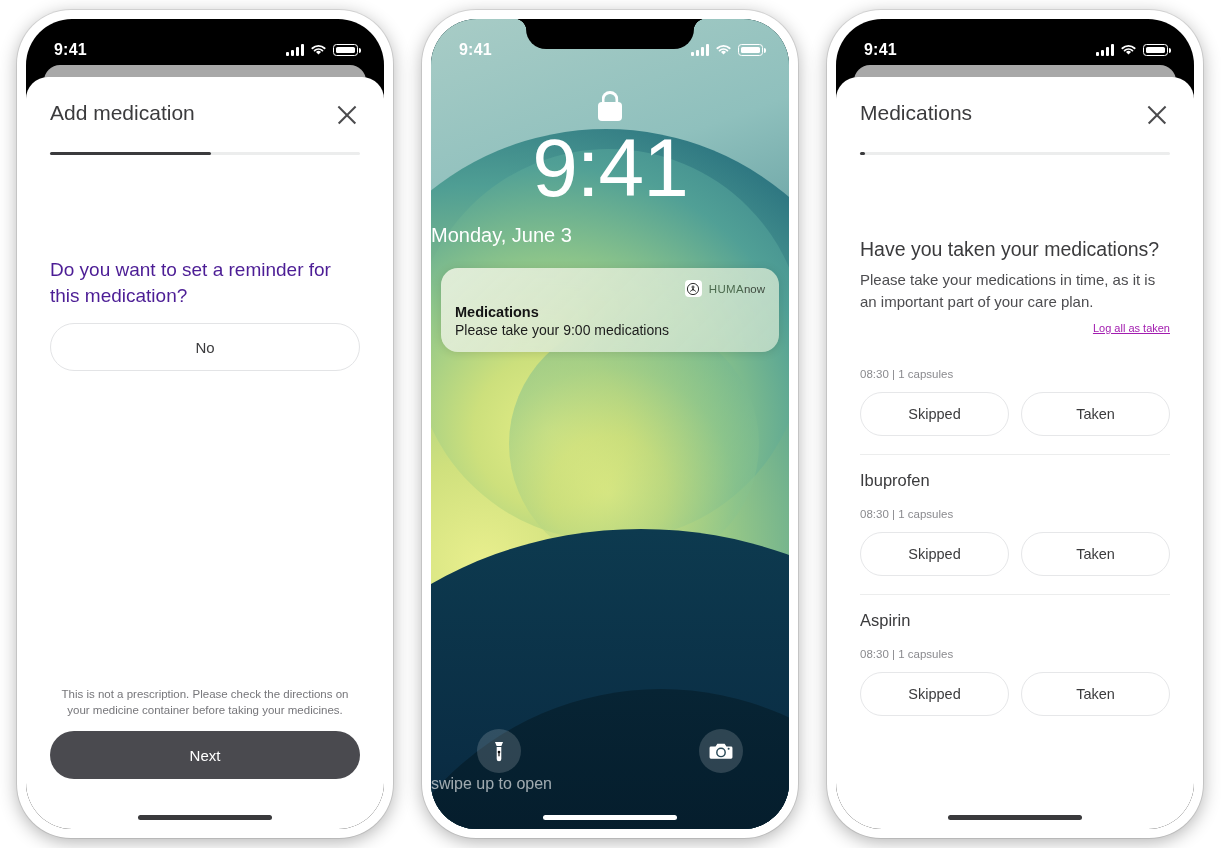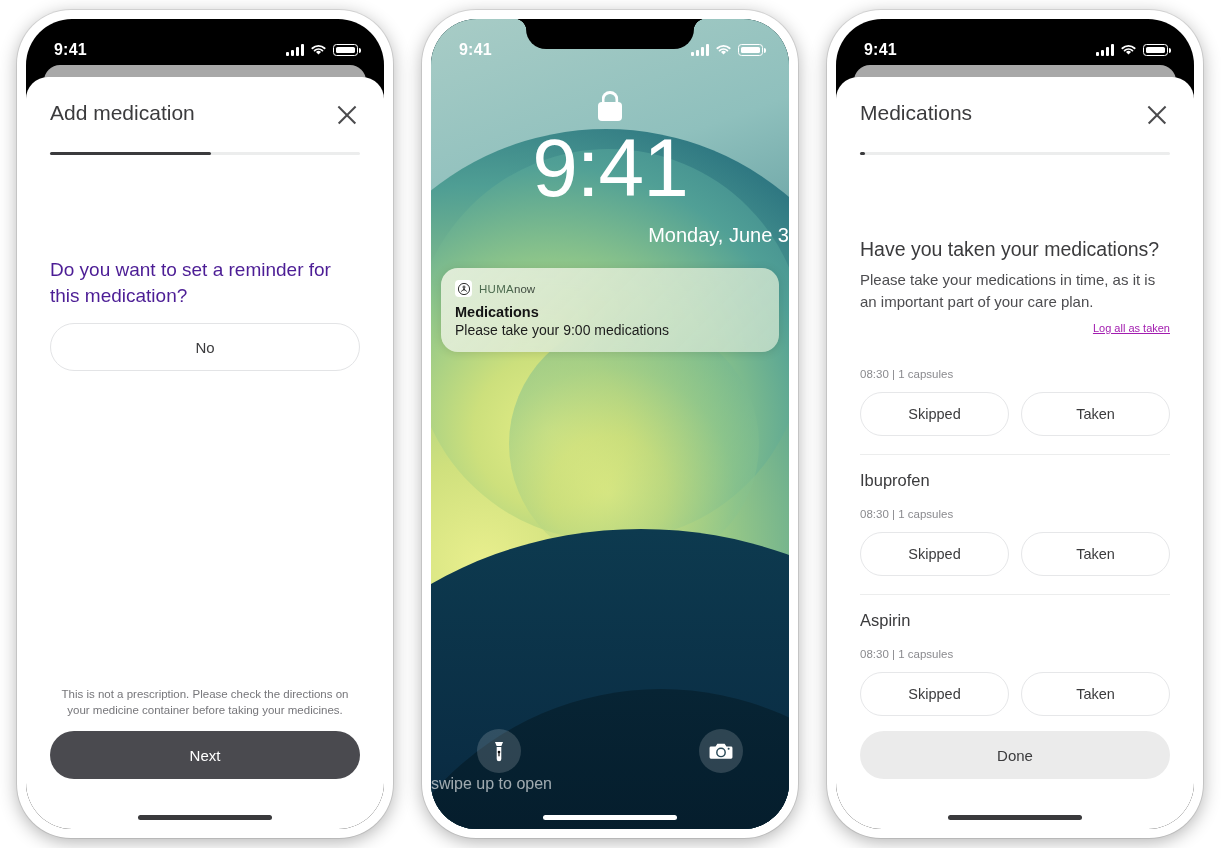--- a/index.html
+++ b/index.html
@@ -200,32 +200,32 @@
   .lock-body {
     position:absolute; bottom:0; left:0; width:24px; height:19px;
     background:#fff; border-radius:4px;
   }
   .lock-time {
     position:absolute; top:108px; left:0; right:0; text-align:center; z-index:20;
     font-size:82px; color:#fff; font-weight:300; letter-spacing:-1px; line-height:1;
     font-family:"Liberation Sans", sans-serif;
   }
   .lock-date {
-    position:absolute; top:205px; left:0; right:0; text-align:right; z-index:20;
+    position:absolute; top:205px; left:0; right:0; text-align:left; z-index:20;
     font-size:20px; color:#fff; font-weight:400;
   }
 
   .notif {
     position:absolute; left:10px; right:10px; top:249px; z-index:30;
     border-radius:17px; padding:12px 14px 14px 14px;
     background: linear-gradient(135deg, rgba(236,242,226,.88) 0%, rgba(222,235,214,.84) 45%, rgba(203,226,206,.80) 100%);
     backdrop-filter: blur(14px);
     box-shadow: 0 1px 10px rgba(0,0,0,.12);
   }
-  .notif-top { display:flex; align-items:center; justify-content:flex-start; }
+  .notif-top { display:flex; align-items:center; justify-content:flex-end; }
   .notif-app { display:flex; align-items:center; gap:7px; }
   .huma-icon {
     width:17px; height:17px; border-radius:4px; background:#fff;
     display:flex; align-items:center; justify-content:center; flex:none;
   }
   .notif-appname { font-size:11.5px; color:#4d6b4f; letter-spacing:.3px; }
   .notif-time { font-size:11.5px; color:#3f4a3f; }
   .notif-title { margin-top:7px; font-size:14.5px; font-weight:bold; color:#141414; }
   .notif-body { margin-top:2px; font-size:14px; color:#1c1c1c; }
   .quick-btn {
@@ -435,21 +435,20 @@
 
           <div class="med-item">
             <div class="med-name">Aspirin</div>
             <div class="med-meta">08:30 | 1 capsules</div>
             <div class="btn-row">
               <div class="pill2">Skipped</div>
               <div class="pill2">Taken</div>
             </div>
           </div>
 
-          <button class="done-btn">Done</button>
         </div>
       </div>
 
       <div class="home-ind"></div>
     </div>
   </div>
 
 </div>
 
 </body></html>

